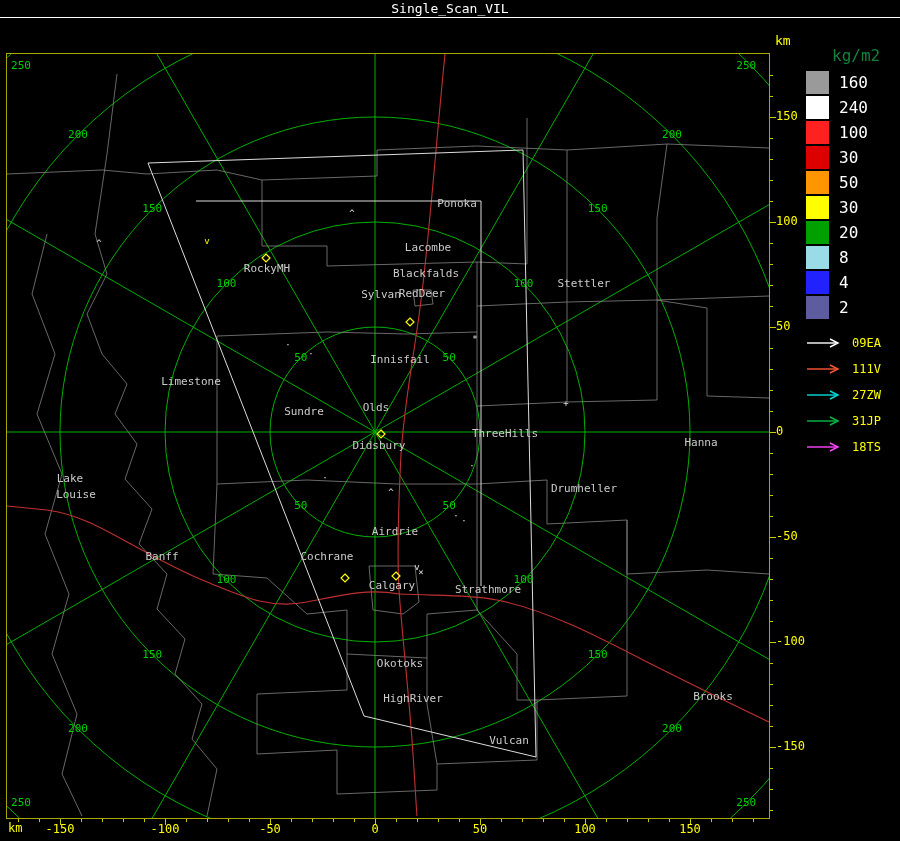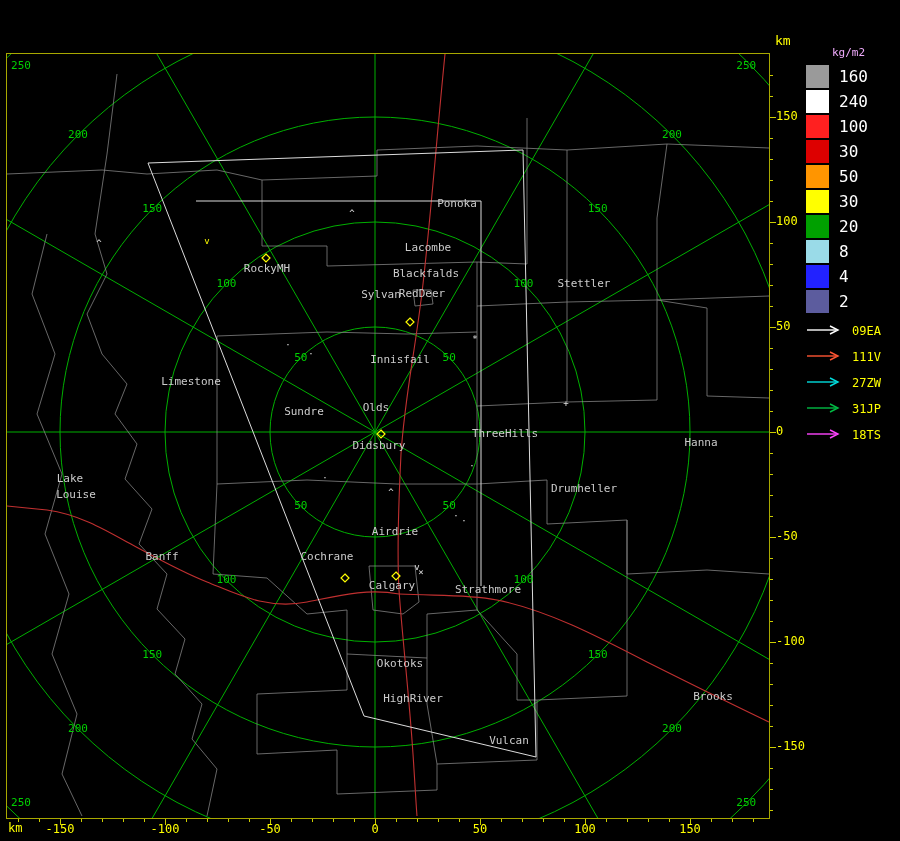--- a/index.html
+++ b/index.html
@@ -10,36 +10,39 @@
   .timestamp{position:absolute;top:33px;left:8px;color:#ffff00;font-size:13px;}
   .km-top{position:absolute;top:33px;left:775px;color:#ffff00;font-size:13px;}
   .km-bottom{position:absolute;top:821px;left:8px;color:#ffff00;font-size:12px;}
   .map-frame{position:absolute;left:6px;top:53px;width:764px;height:766px;
              border:1px solid #a8a800;box-sizing:border-box;}
   .radar-svg{position:absolute;left:7px;top:54px;}
   .axis-label-b{position:absolute;top:822px;transform:translateX(-50%);color:#ffff00;font-size:12px;}
   .axis-label-r{position:absolute;color:#ffff00;font-size:12px;}
   .tick{position:absolute;background:#cccc00;}
   .legend{position:absolute;left:806px;top:46px;width:94px;}
-  .legend-units{color:#f0abfc;font-size:11px;margin:0 0 5px 26px;}
+  .legend-units{color:#15803d;font-size:16px;margin:0 0 5px 26px;}
   .scale-row{display:flex;align-items:center;height:25px;}
   .swatch{width:23px;height:23px;flex:0 0 23px;}
   .scale-val{color:#ffffff;font-size:16px;margin-left:10px;}
   .tracks{margin-top:10px;}
-  .track-row{display:flex;align-items:flex-start;height:26px;}
+  .track-row{display:flex;align-items:center;height:26px;}
   .track-label{color:#ffff00;font-size:12px;margin-left:8px;}
   .city{fill:#cccccc;font-size:11px;font-family:"DejaVu Sans Mono",monospace;}
   .ring-label{fill:#00d000;font-size:11px;font-family:"DejaVu Sans Mono",monospace;}
   .obs{font-size:9px;font-family:"DejaVu Sans Mono",monospace;}
 </style>
 </head>
 <body>
 
 <div class="screen">
 
+  <div class="titlebar">
+    <span>Single_Scan_VIL</span>
+  </div>
 
   <div class="km-top">km</div>
   <div class="km-bottom">km</div>
 
   <div class="map-frame"></div>
 
   <svg class="radar-svg" width="762" height="764" viewBox="0 0 762 764">
 
     <g stroke="#00b000" fill="none" stroke-width="1">
       <circle cx="368" cy="378" r="105"></circle>

